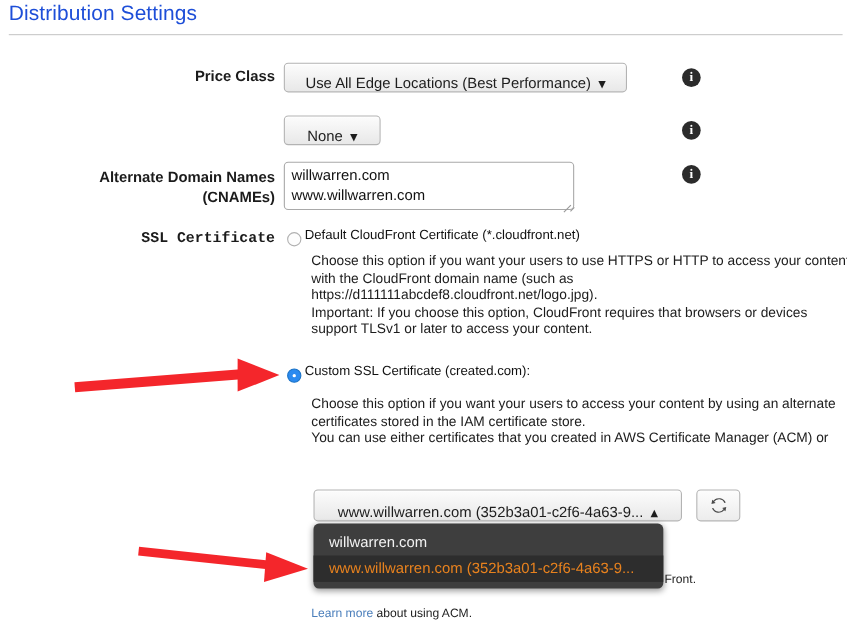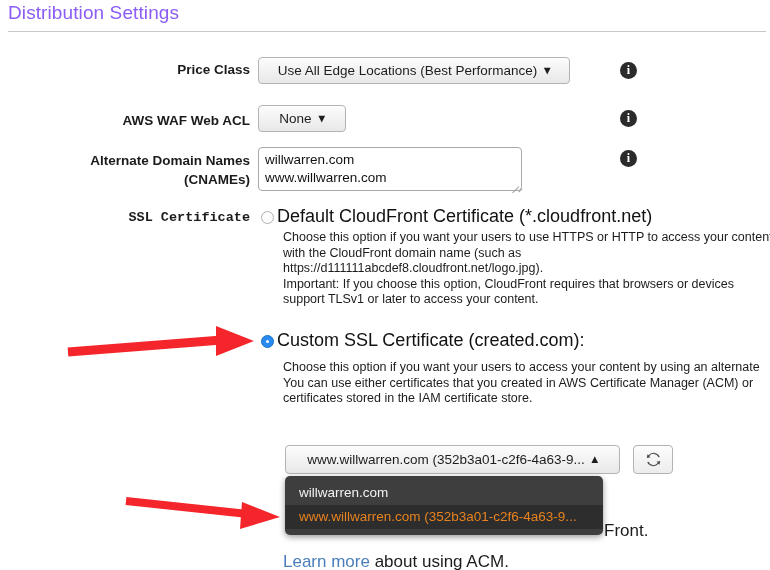--- a/index.html
+++ b/index.html
@@ -20,21 +20,21 @@
     background: #ffffff;
   }
 
   
   .page-title {
     position: absolute;
     left: 8px;
     top: 2px;
     font-size: 19px;
     font-weight: 400;
-    color: #8b5cf6;
+    color: #1d4ed8;
     letter-spacing: 0.1px;
   }
   .title-rule {
     position: absolute;
     left: 8px;
     top: 31px;
     width: 758px;
     height: 1px;
     background: #c8c8c8;
   }
@@ -52,21 +52,21 @@
   
   .sel {
     position: absolute;
     box-sizing: border-box;
     background: linear-gradient(#fcfcfc, #e8e8e8);
     border: 1px solid #b3b3b3;
     border-radius: 4px;
     font-size: 13.5px;
     color: #1d1d1d;
     display: flex;
-    align-items: center;
+    align-items: flex-end;
     justify-content: center;
     padding: 0 10px;
     white-space: nowrap;
     box-shadow: 0 1px 0 rgba(255,255,255,0.7) inset;
     cursor: default;
   }
   .sel .sel-text { display: inline-block; }
   .caret {
     display: inline-block;
     margin-left: 7px;
@@ -145,21 +145,21 @@
     position: absolute;
     left: 4px;
     top: 4px;
     width: 3px;
     height: 3px;
     border-radius: 50%;
     background: #fff;
   }
   .radio-label {
     position: absolute;
-    font-size: 18px;
+    font-size: 12px;
     color: #111;
     white-space: nowrap;
   }
 
   .help-text {
     position: absolute;
     font-size: 12.5px;
     color: #1c1c1c;
     line-height: 15.5px;
     width: 480px;
@@ -196,21 +196,21 @@
     color: #f2f2f2;
     cursor: pointer;
   }
   .menu-item.highlight {
     background: #2d2d2d;
     color: #e8821e;
   }
 
   .trailing-text {
     position: absolute;
-    font-size: 17px;
+    font-size: 11px;
     color: #1c1c1c;
     white-space: nowrap;
     z-index: 10;
   }
   .link {
     color: #4a7ebb;
     text-decoration: none;
     cursor: pointer;
   }
 
@@ -230,21 +230,20 @@
 
   <div class="field-label" style="left:40px; top:60px; width:210px;">Price Class</div>
 
   <div class="sel" style="left:258px; top:57px; width:312px; height:27px;">
     <span class="sel-text">Use All Edge Locations (Best Performance)</span>
     <span class="caret">▾</span>
   </div>
 
   <div class="info-icon" style="left:620px; top:62px;">i</div>
 
-  <div class="field-label" style="left:40px; top:111px; width:210px;">AWS WAF Web ACL</div>
 
   <div class="sel" style="left:258px; top:105px; width:88px; height:27px;">
     <span class="sel-text">None</span>
     <span class="caret">▾</span>
   </div>
 
   <div class="info-icon" style="left:620px; top:110px;">i</div>
 
   <div class="field-label" style="left:40px; top:151px; width:210px;">
     <span>Alternate Domain Names</span><br>
@@ -273,22 +272,22 @@
     <span class="ln">https://d111111abcdef8.cloudfront.net/logo.jpg).</span>
     <span class="ln">Important: If you choose this option, CloudFront requires that browsers or devices</span>
     <span class="ln">support TLSv1 or later to access your content.</span>
   </div>
 
   <div class="radio on" style="left:261px; top:335px;"></div>
   <div class="radio-label" style="left:277px; top:330px;">Custom SSL Certificate (created.com):</div>
 
   <div class="help-text" style="left:283px; top:360px;">
     <span class="ln">Choose this option if you want your users to access your content by using an alternate</span>
+    <span class="ln">certificates stored in the IAM certificate store.</span>
     <span class="ln">You can use either certificates that you created in AWS Certificate Manager (ACM) or</span>
-    <span class="ln">certificates stored in the IAM certificate store.</span>
   </div>
 
   <div class="sel" style="left:285px; top:445px; width:335px; height:29px;">
     <span class="sel-text">www.willwarren.com (352b3a01-c2f6-4a63-9...</span>
     <span class="caret">▴</span>
   </div>
 
   <div class="refresh-btn" style="left:633px; top:445px; width:40px; height:29px;">
     <svg width="15" height="15" viewBox="0 0 16 16">
       <path d="M13.3 5.6A5.6 5.6 0 0 0 3.4 4.5l1.5 1.1-4.1.9L1.6 2.4l1.3 1A7 7 0 0 1 14.7 5.2z" fill="#4a4a4a"></path>

